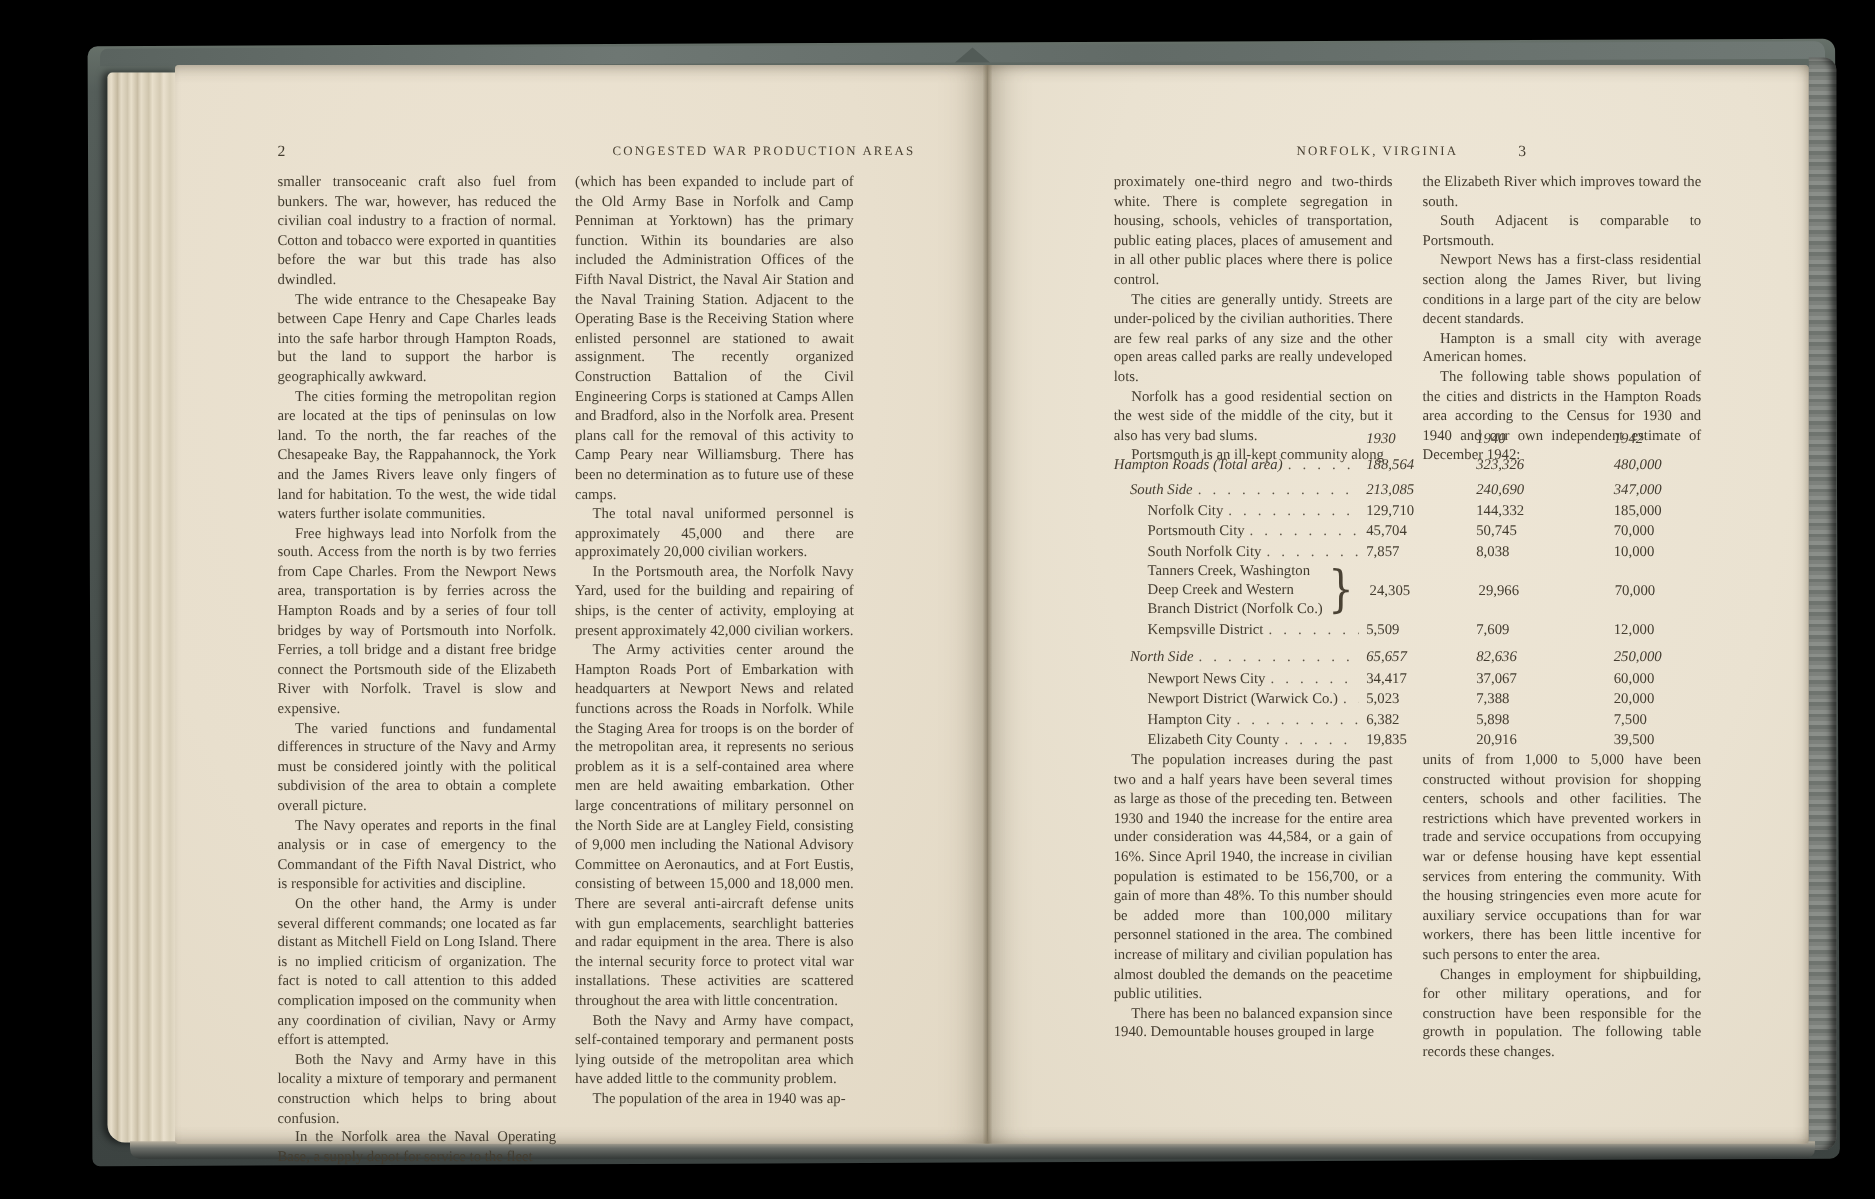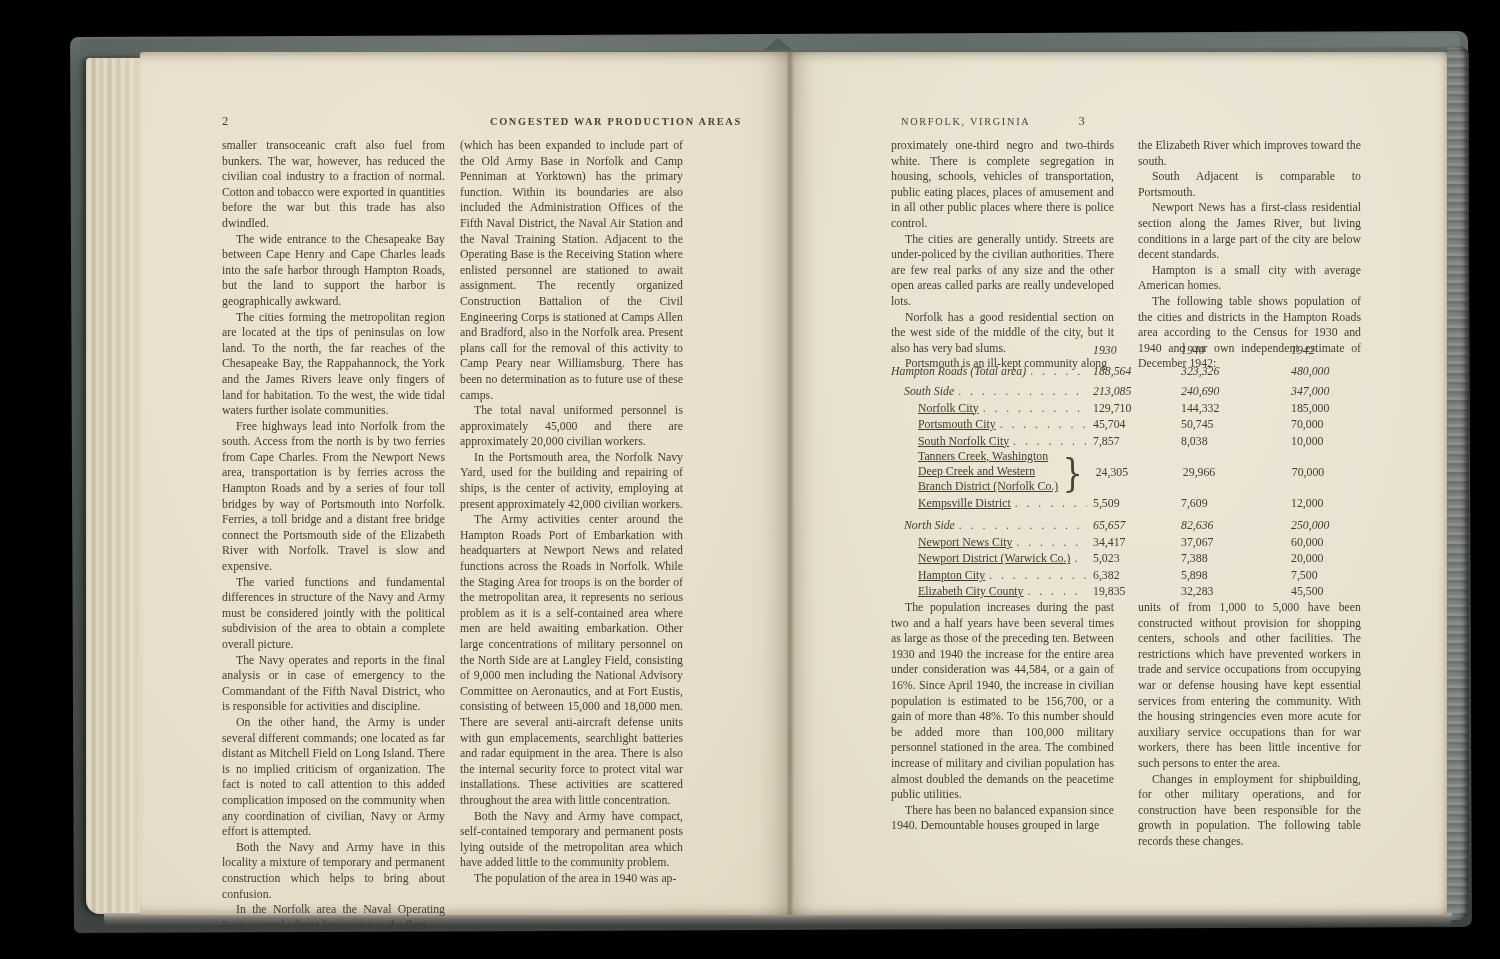--- a/index.html
+++ b/index.html
@@ -92,21 +92,21 @@
   }
   .para{text-align:justify;}
   .para.indent{text-indent:14px;}
   
   .pop-table{position:absolute;left:101px;top:290px;width:476px;font-size:11.8px;color:var(--ink);}
   .trow{display:flex;align-items:baseline;line-height:16.5px;}
   .trow.gap4{margin-top:4px;}
   .trow.gap6{margin-top:6px;}
   .tlabel{white-space:nowrap;}
   .ind1{padding-left:13px;}
-  .ind2{padding-left:27px;text-decoration:underline;}
+  .ind2{padding-left:27px;}
   .it{font-style:italic;}
   .tleader{flex:1;overflow:hidden;white-space:nowrap;margin:0 6px 0 4px;min-width:0;}
   .tleader::after{
     content:".\00a0\00a0\00a0.\00a0\00a0\00a0.\00a0\00a0\00a0.\00a0\00a0\00a0.\00a0\00a0\00a0.\00a0\00a0\00a0.\00a0\00a0\00a0.\00a0\00a0\00a0.\00a0\00a0\00a0.\00a0\00a0\00a0.\00a0\00a0\00a0.\00a0\00a0\00a0.\00a0\00a0\00a0.\00a0\00a0\00a0.\00a0\00a0\00a0.\00a0\00a0\00a0.\00a0\00a0\00a0.\00a0\00a0\00a0.\00a0\00a0\00a0.\00a0\00a0\00a0.";
     color:#5a5243;
   }
   .tv{text-align:left;white-space:nowrap;}
   .tv1{width:88px;}
   .tv2{width:110px;}
   .tv3{width:76px;}
@@ -126,21 +126,21 @@
   <div class="cover"></div>
   <div class="cover-highlight"></div>
   <div class="spine-notch"></div>
   <div class="page-stack"></div>
   <div class="fore-edge-right"></div>
   <div class="bottom-edge"></div>
 
   <div class="page page-left">
     <div class="folio-row" style="left:82px;top:62px;width:462px;">
       <span>2</span>
-      <span class="running-head" style="position:absolute;left:268px;width:250px;text-align:left;top:2px;font-weight:bold;">CONGESTED WAR PRODUCTION AREAS</span>
+      <span class="running-head" style="position:absolute;left:268px;width:250px;text-align:left;top:2px;">CONGESTED WAR PRODUCTION AREAS</span>
     </div>
     <div class="col" style="left:82px;top:86px;">
         <p class="para">smaller transoceanic craft also fuel from bunkers. The war, however, has reduced the civilian coal industry to a fraction of normal. Cotton and tobacco were exported in quantities before the war but this trade has also dwindled.</p>
         <p class="para indent">The wide entrance to the Chesapeake Bay between Cape Henry and Cape Charles leads into the safe harbor through Hampton Roads, but the land to support the harbor is geographically awkward.</p>
         <p class="para indent">The cities forming the metropolitan region are located at the tips of peninsulas on low land. To the north, the far reaches of the Chesapeake Bay, the Rappahannock, the York and the James Rivers leave only fingers of land for habitation. To the west, the wide tidal waters further isolate communities.</p>
         <p class="para indent">Free highways lead into Norfolk from the south. Access from the north is by two ferries from Cape Charles. From the Newport News area, transportation is by ferries across the Hampton Roads and by a series of four toll bridges by way of Portsmouth into Norfolk. Ferries, a toll bridge and a distant free bridge connect the Portsmouth side of the Elizabeth River with Norfolk. Travel is slow and expensive.</p>
         <p class="para indent">The varied functions and fundamental differences in structure of the Navy and Army must be considered jointly with the political subdivision of the area to obtain a complete overall picture.</p>
         <p class="para indent">The Navy operates and reports in the final analysis or in case of emergency to the Commandant of the Fifth Naval District, who is responsible for activities and discipline.</p>
         <p class="para indent">On the other hand, the Army is under several different commands; one located as far distant as Mitchell Field on Long Island. There is no implied criticism of organization. The fact is noted to call attention to this added complication imposed on the community when any coordination of civilian, Navy or Army effort is attempted.</p>
         <p class="para indent">Both the Navy and Army have in this locality a mixture of temporary and permanent construction which helps to bring about confusion.</p>
@@ -150,21 +150,21 @@
         <p class="para">(which has been expanded to include part of the Old Army Base in Norfolk and Camp Penniman at Yorktown) has the primary function. Within its boundaries are also included the Administration Offices of the Fifth Naval District, the Naval Air Station and the Naval Training Station. Adjacent to the Operating Base is the Receiving Station where enlisted personnel are stationed to await assignment. The recently organized Construction Battalion of the Civil Engineering Corps is stationed at Camps Allen and Bradford, also in the Norfolk area. Present plans call for the removal of this activity to Camp Peary near Williamsburg. There has been no determination as to future use of these camps.</p>
         <p class="para indent">The total naval uniformed personnel is approximately 45,000 and there are approximately 20,000 civilian workers.</p>
         <p class="para indent">In the Portsmouth area, the Norfolk Navy Yard, used for the building and repairing of ships, is the center of activity, employing at present approximately 42,000 civilian workers.</p>
         <p class="para indent">The Army activities center around the Hampton Roads Port of Embarkation with headquarters at Newport News and related functions across the Roads in Norfolk. While the Staging Area for troops is on the border of the metropolitan area, it represents no serious problem as it is a self-contained area where men are held awaiting embarkation. Other large concentrations of military personnel on the North Side are at Langley Field, consisting of 9,000 men including the National Advisory Committee on Aeronautics, and at Fort Eustis, consisting of between 15,000 and 18,000 men. There are several anti-aircraft defense units with gun emplacements, searchlight batteries and radar equipment in the area. There is also the internal security force to protect vital war installations. These activities are scattered throughout the area with little concentration.</p>
         <p class="para indent">Both the Navy and Army have compact, self-contained temporary and permanent posts lying outside of the metropolitan area which have added little to the community problem.</p>
         <p class="para indent">The population of the area in 1940 was ap-</p>
       </div>
   </div>
 
   <div class="page page-right">
-    <div class="folio-row" style="left:111px;top:62px;width:476px;justify-content:flex-start;gap:48px;">
+    <div class="folio-row" style="left:101px;top:62px;width:476px;justify-content:center;gap:48px;">
       <span class="running-head" style="margin-top:2px;">NORFOLK, VIRGINIA</span>
       <span>3</span>
     </div>
     <div class="col" style="left:101px;top:86px;">
         <p class="para">proximately one-third negro and two-thirds white. There is complete segregation in housing, schools, vehicles of transportation, public eating places, places of amusement and in all other public places where there is police control.</p>
         <p class="para indent">The cities are generally untidy. Streets are under-policed by the civilian authorities. There are few real parks of any size and the other open areas called parks are really undeveloped lots.</p>
         <p class="para indent">Norfolk has a good residential section on the west side of the middle of the city, but it also has very bad slums.</p>
         <p class="para indent">Portsmouth is an ill-kept community along</p>
       </div>
     <div class="col" style="left:348px;top:86px;">
@@ -262,22 +262,22 @@
           <div class="tlabel ind2">Hampton City</div>
           <div class="tleader"></div>
           <div class="tv tv1">6,382</div>
           <div class="tv tv2">5,898</div>
           <div class="tv tv3">7,500</div>
         </div>
         <div class="trow">
           <div class="tlabel ind2">Elizabeth City County</div>
           <div class="tleader"></div>
           <div class="tv tv1">19,835</div>
-          <div class="tv tv2">32,283</div>
-          <div class="tv tv3">45,500</div>
+          <div class="tv tv2">20,916</div>
+          <div class="tv tv3">39,500</div>
         </div>
       </div>
 
     <div class="col" style="left:101px;top:548px;">
         <p class="para indent">The population increases during the past two and a half years have been several times as large as those of the preceding ten. Between 1930 and 1940 the increase for the entire area under consideration was 44,584, or a gain of 16%. Since April 1940, the increase in civilian population is estimated to be 156,700, or a gain of more than 48%. To this number should be added more than 100,000 military personnel stationed in the area. The combined increase of military and civilian population has almost doubled the demands on the peacetime public utilities.</p>
         <p class="para indent">There has been no balanced expansion since 1940. Demountable houses grouped in large</p>
       </div>
     <div class="col" style="left:348px;top:548px;">
         <p class="para">units of from 1,000 to 5,000 have been constructed without provision for shopping centers, schools and other facilities. The restrictions which have prevented workers in trade and service occupations from occupying war or defense housing have kept essential services from entering the community. With the housing stringencies even more acute for auxiliary service occupations than for war workers, there has been little incentive for such persons to enter the area.</p>
         <p class="para indent">Changes in employment for shipbuilding, for other military operations, and for construction have been responsible for the growth in population. The following table records these changes.</p>

